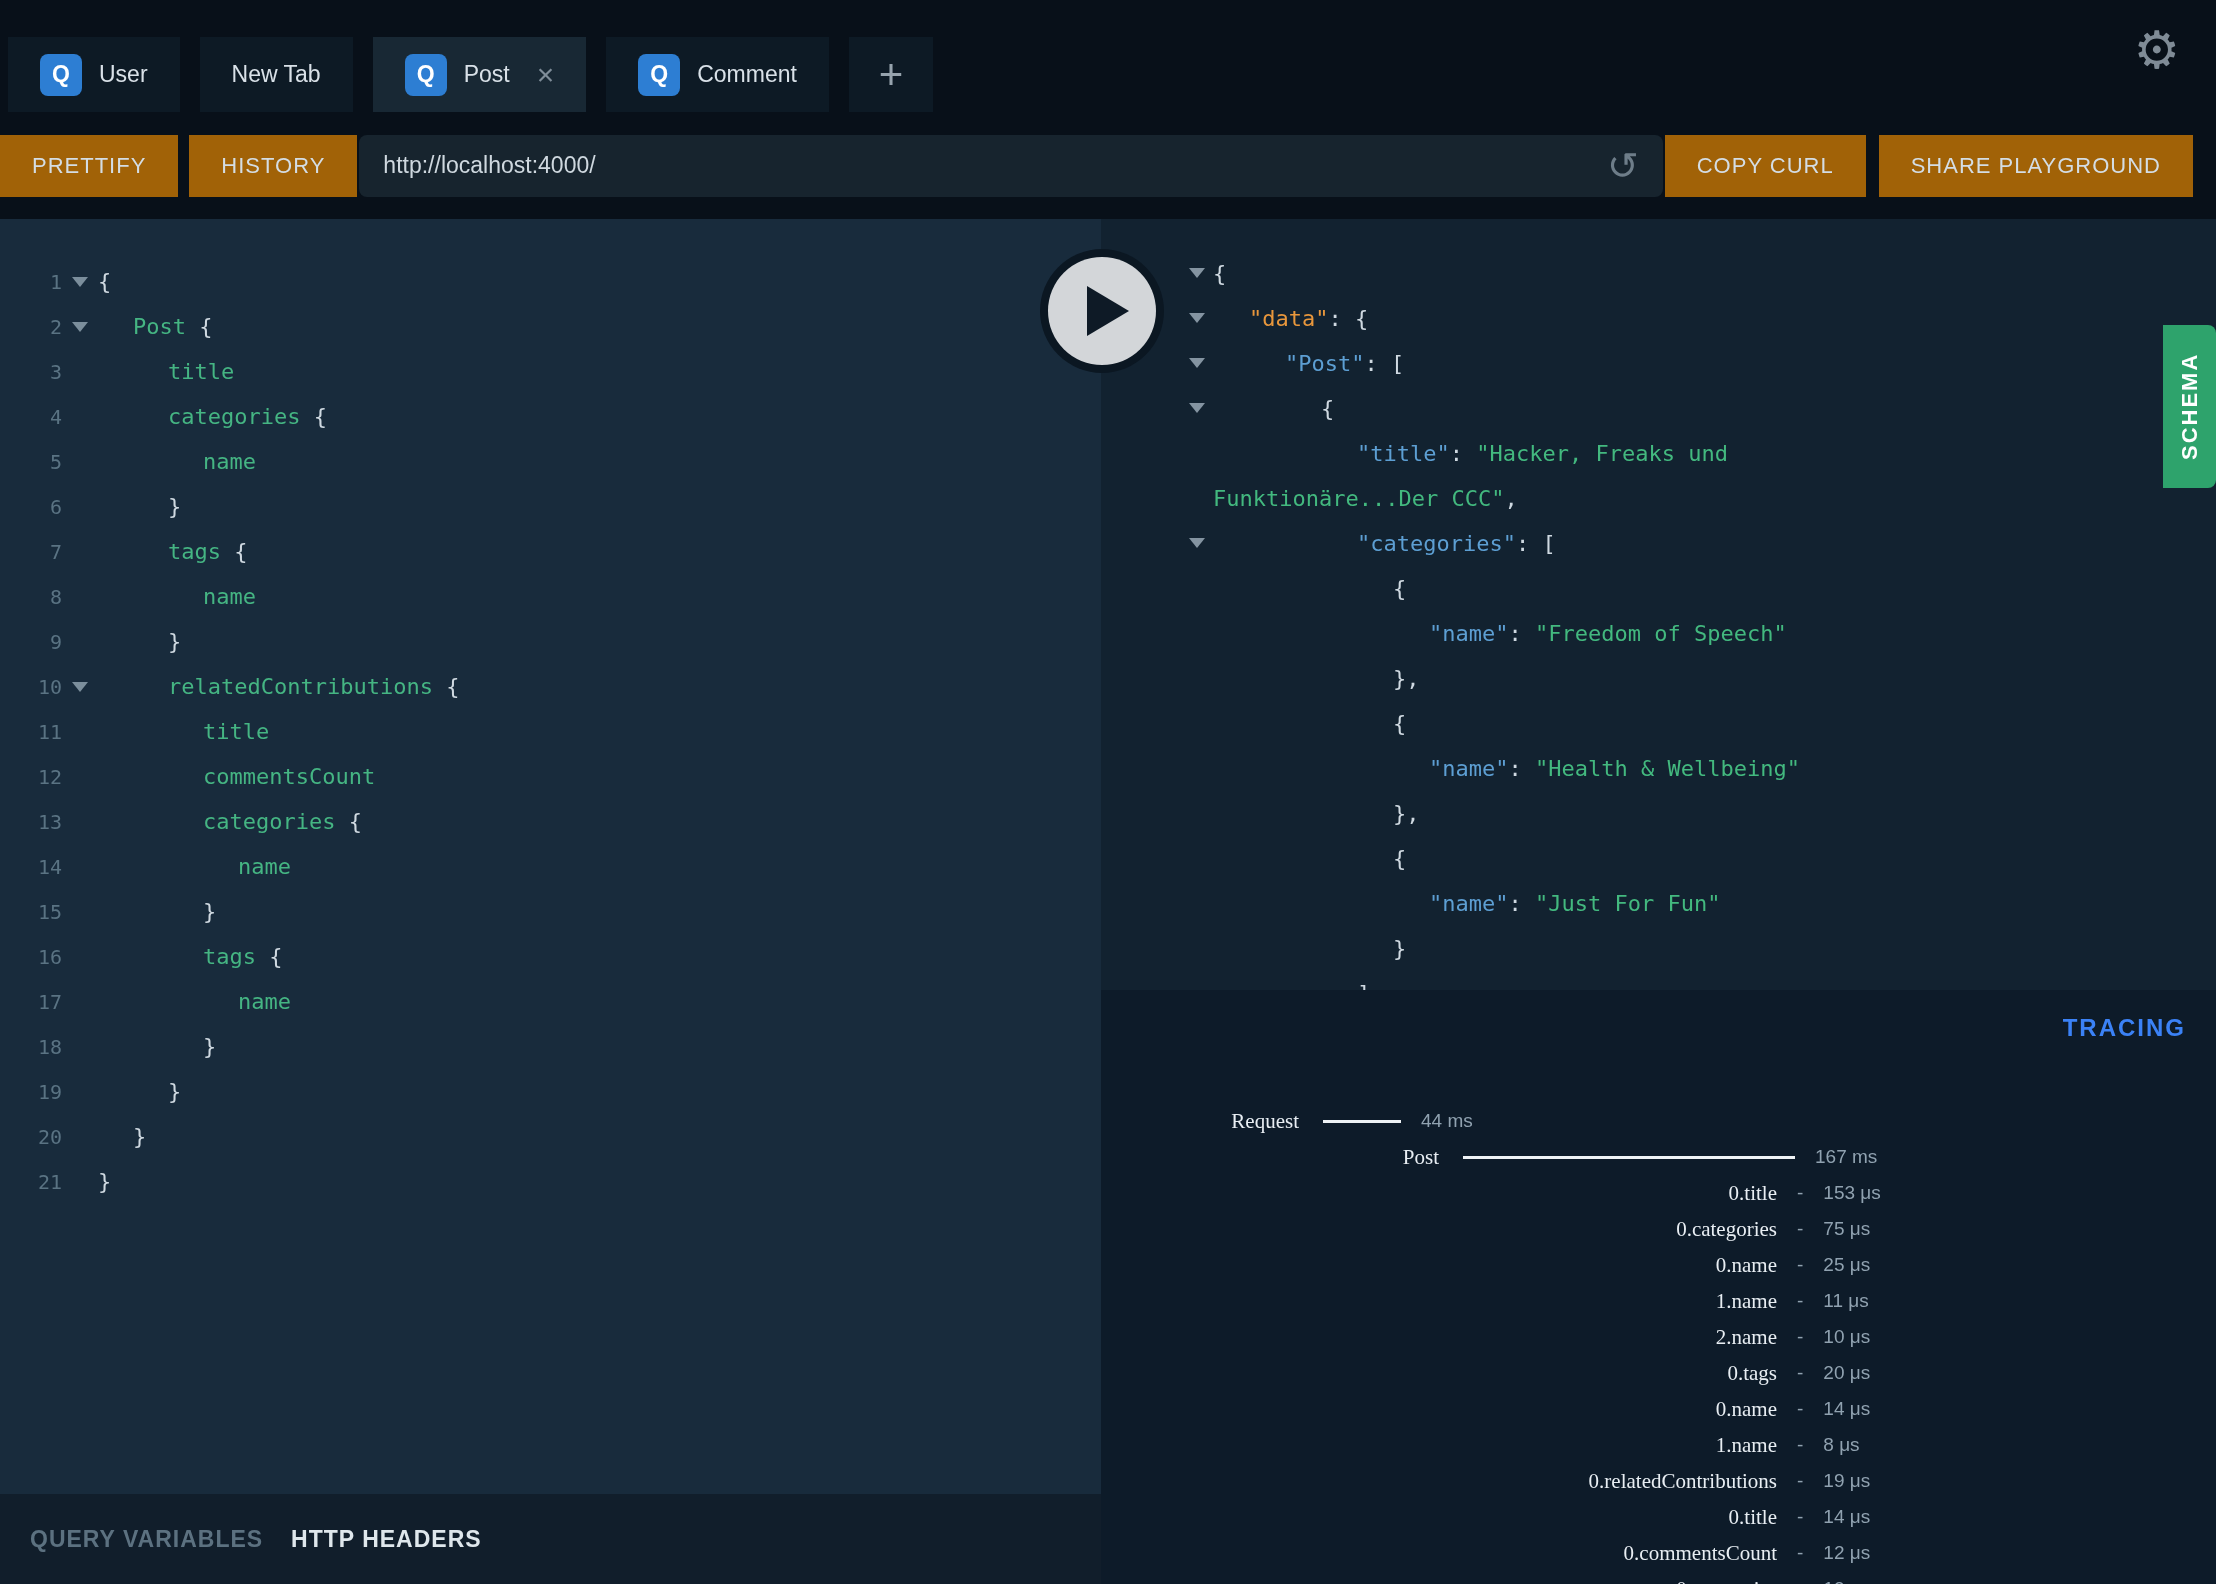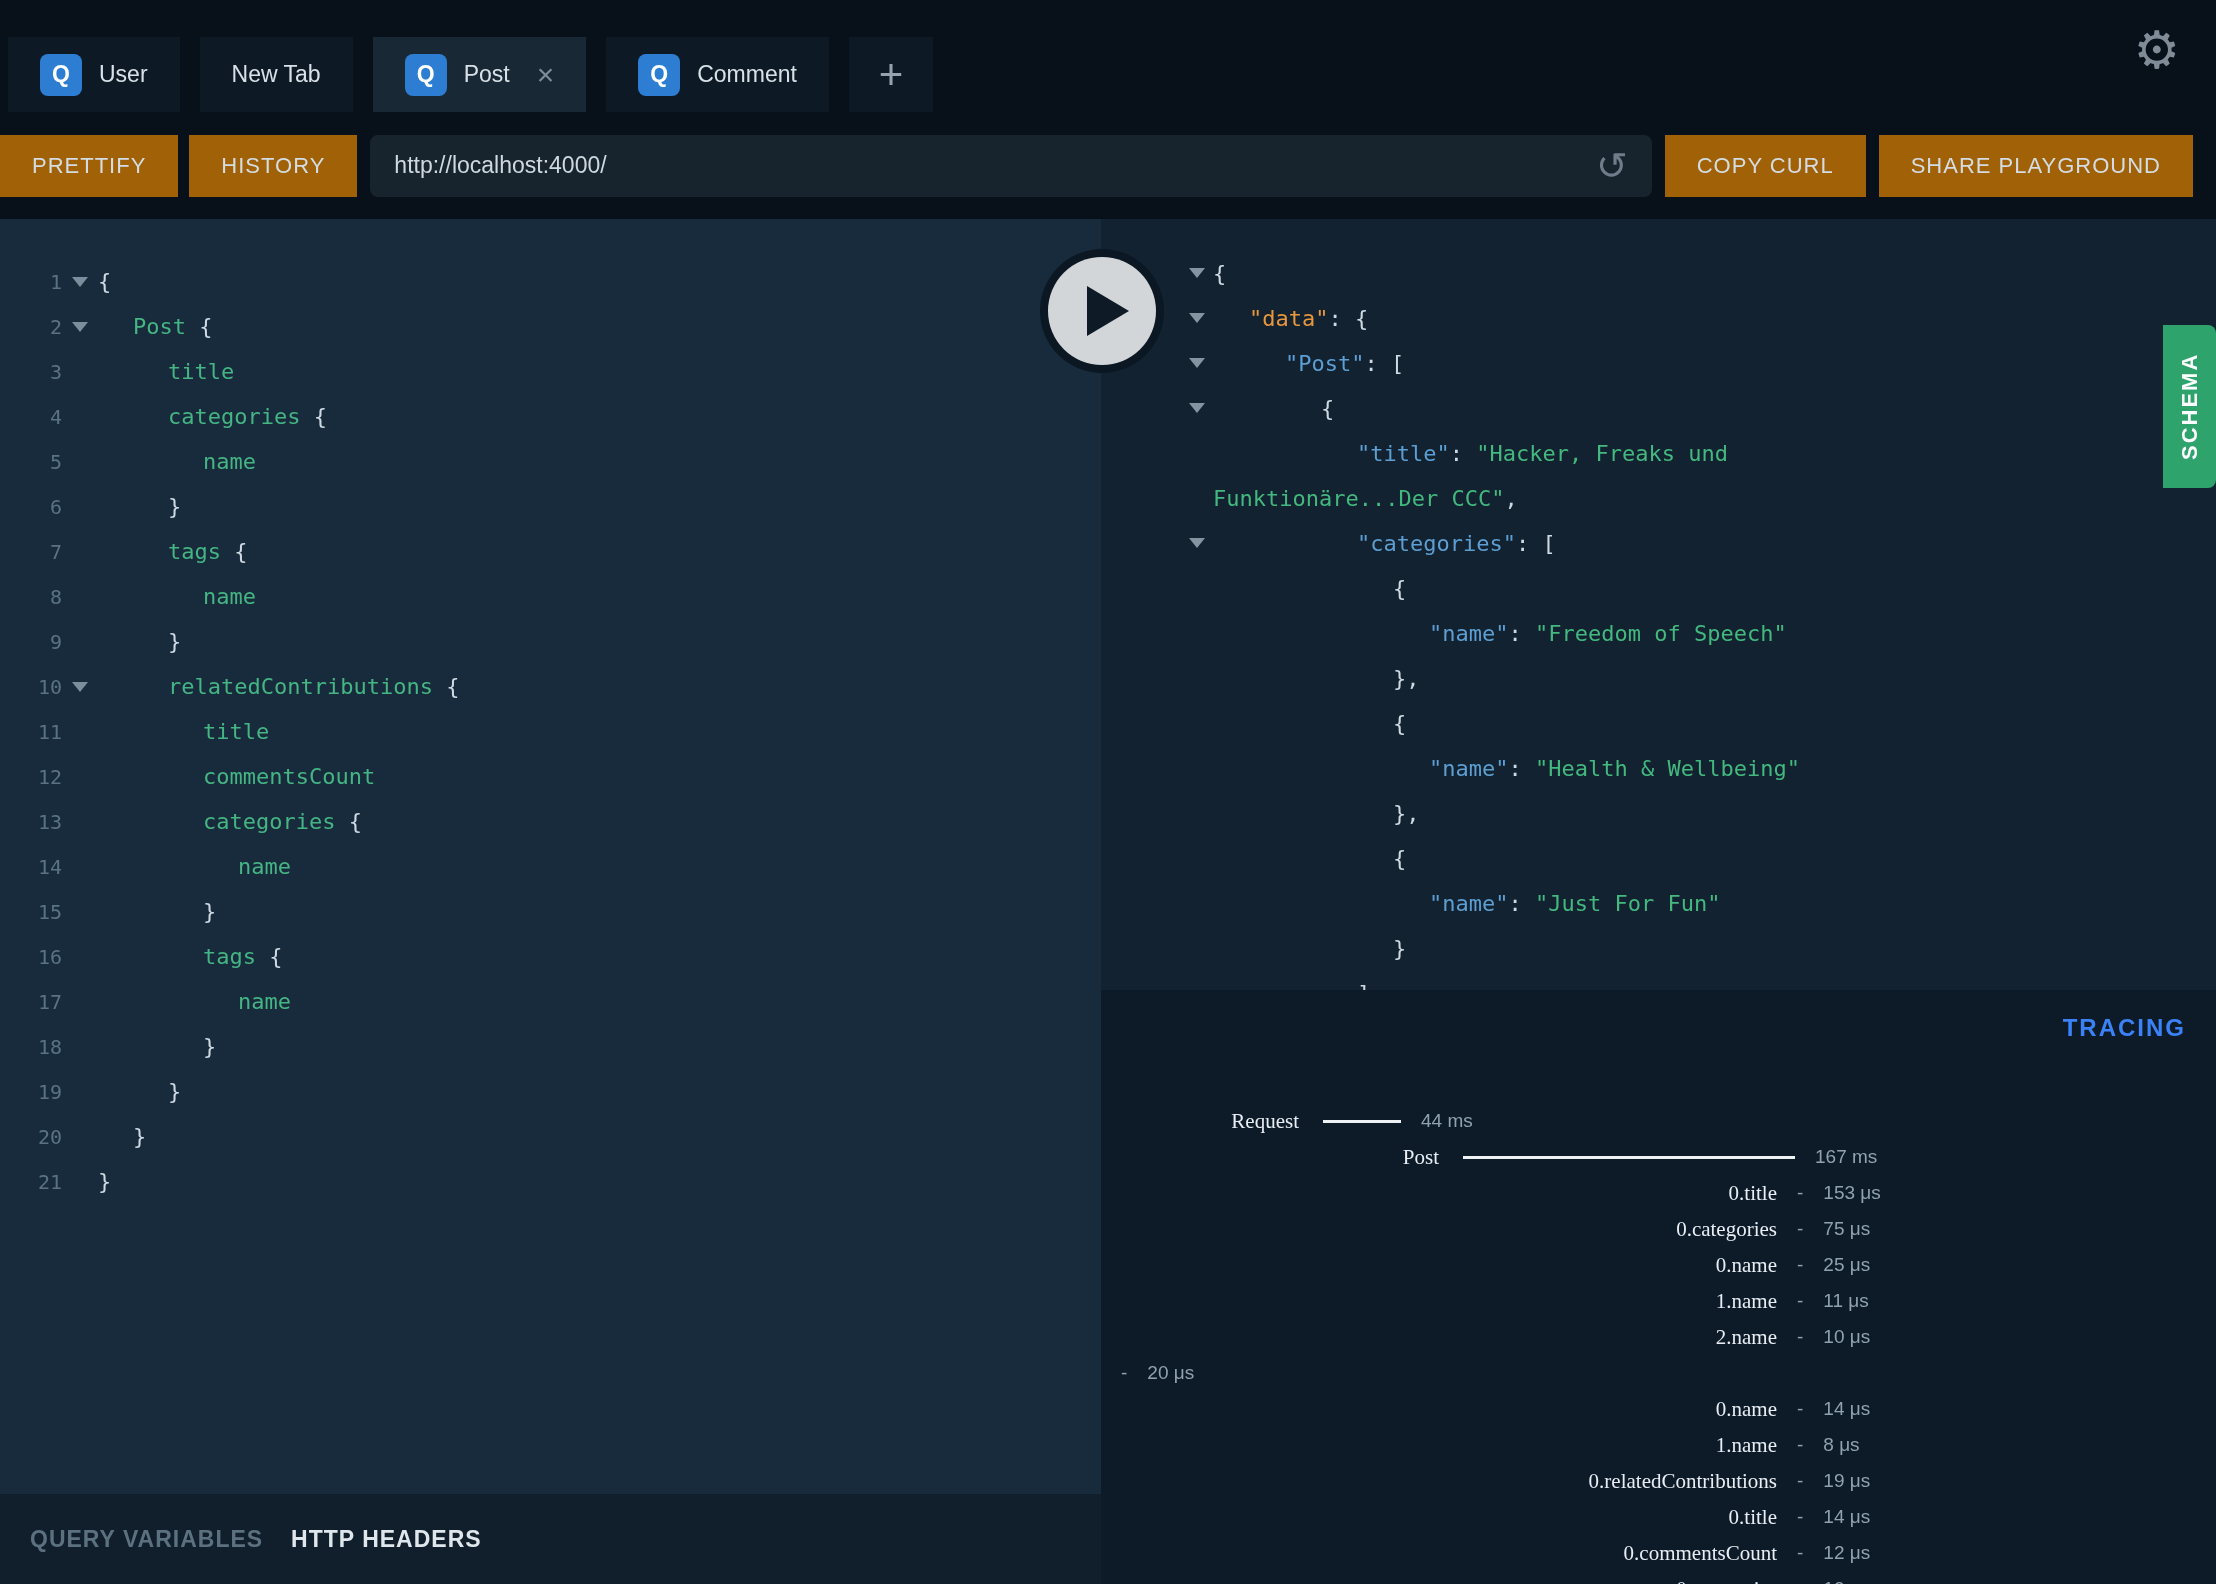--- a/index.html
+++ b/index.html
@@ -14,21 +14,21 @@
   .qicon { width:42px; height:42px; border-radius:8px; background:#2d7ed3; color:#ffffff; font-weight:bold; font-size:23px; display:flex; align-items:center; justify-content:center; flex:none; }
   .tab-close { color:#7f8d99; font-size:30px; margin-left:10px; line-height:1; }
   .plus-tab { height:75px; width:84px; margin-left:20px; background:#0d1a25; display:flex; align-items:center; justify-content:center; font-size:42px; color:#96a3ad; cursor:pointer; }
   .gear { position:absolute; top:24px; right:36px; font-size:52px; color:#7f8b96; cursor:pointer; line-height:1; }
 
   
   .toolbar { position:absolute; top:112px; left:0; width:100%; height:107px; display:flex; align-items:center; background:#081019; }
   .tbtn { height:62px; background:#a16207; border:none; color:#d4dde4; font-family:inherit; font-size:22px; letter-spacing:1px; padding:0 32px; cursor:pointer; flex:none; }
   .tbtn.history { margin-left:11px; }
   .tbtn.share { margin-left:13px; margin-right:23px; }
-  .url-box { flex:1; height:62px; margin:0 13px; background:#17242e; border-radius:8px; display:flex; align-items:center; padding:0 24px; font-size:23px; color:#cfd8df; }
+  .url-box { flex:1; height:62px; margin:0 2px; background:#17242e; border-radius:8px; display:flex; align-items:center; padding:0 24px; font-size:23px; color:#cfd8df; }
   .reload { margin-left:auto; font-size:38px; color:#6e7d89; cursor:pointer; line-height:1; }
 
   
   .main { position:absolute; top:219px; left:0; width:2216px; height:1365px; }
 
   .editor-pane { position:absolute; left:0; top:0; width:1101px; height:1365px; background:#182b3c; overflow:hidden; }
   .ed-lines { padding-top:40px; }
   .ed-line { display:flex; align-items:center; height:45px; font-family:"DejaVu Sans Mono",monospace; font-size:22px; }
   .ln { width:62px; text-align:right; color:#5a7383; font-size:20px; flex:none; }
   .fold { width:36px; flex:none; display:flex; justify-content:center; align-items:center; }
@@ -270,20 +270,21 @@
             <span class="t-label" style="width: 676px;">1.name</span>
             <span class="t-dash">-</span>
             <span class="t-time">11 μs</span>
           </div>
           <div class="trace-row">
             <span class="t-label" style="width: 676px;">2.name</span>
             <span class="t-dash">-</span>
             <span class="t-time">10 μs</span>
           </div>
           <div class="trace-row">
+            <span class="t-label" style="width: 676px;">0.tags</span>
             <span class="t-dash">-</span>
             <span class="t-time">20 μs</span>
           </div>
           <div class="trace-row">
             <span class="t-label" style="width: 676px;">0.name</span>
             <span class="t-dash">-</span>
             <span class="t-time">14 μs</span>
           </div>
           <div class="trace-row">
             <span class="t-label" style="width: 676px;">1.name</span>

